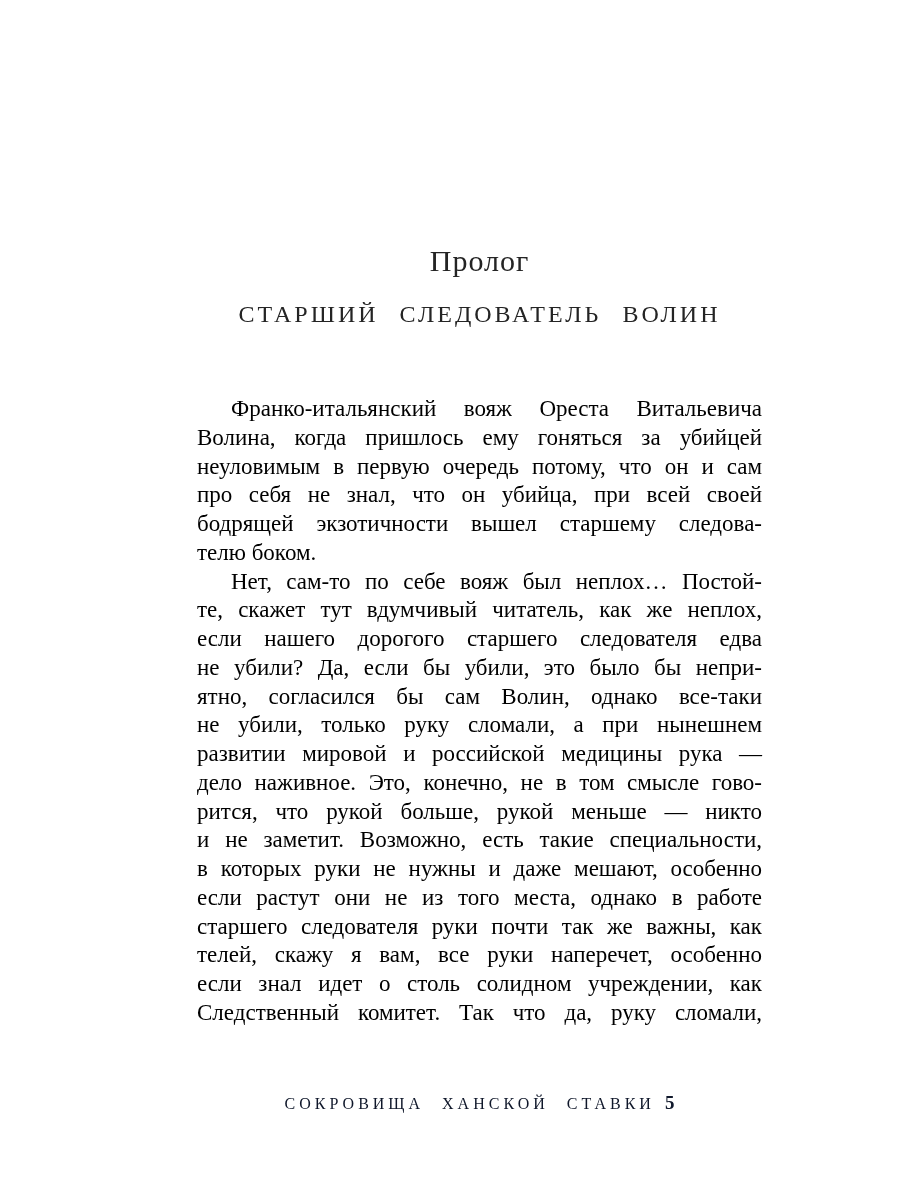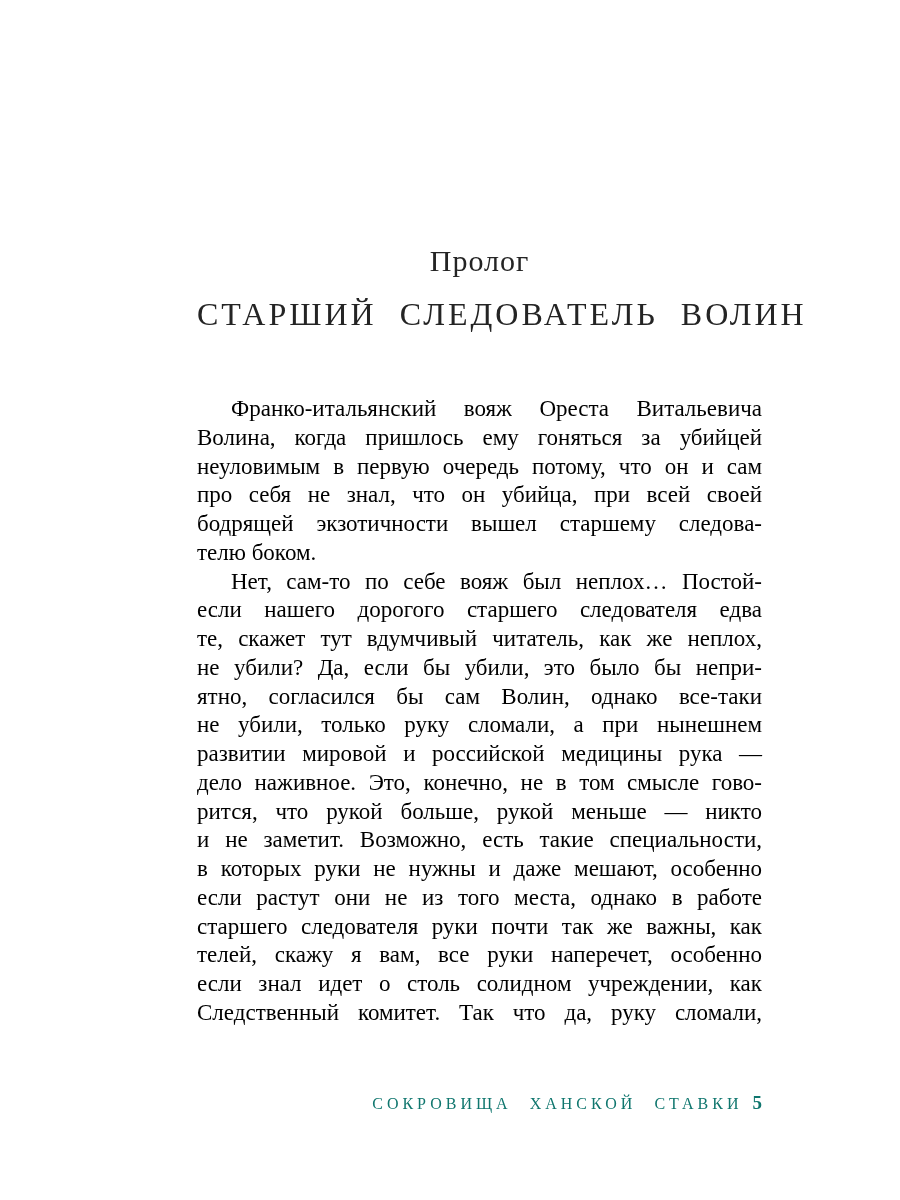--- a/index.html
+++ b/index.html
@@ -30,21 +30,21 @@
     letter-spacing: 1px;
     text-align: center;
     color: #242424;
   }
   .section {
     position: absolute;
     top: 297px;
     left: 183px;
     width: 565px;
     margin: 0;
-    font-size: 32px;
+    font-size: 24px;
     line-height: 34px;
     font-weight: 400;
     letter-spacing: 3px;
     word-spacing: 12px;
     text-align: center;
     white-space: nowrap;
     color: #242424;
   }
   .body-text {
     position: absolute;
@@ -63,25 +63,25 @@
     text-align-last: left;
   }
   .para-line.indent {
     text-indent: 34px;
   }
   .footer {
     position: absolute;
     top: 1092px;
     left: 183px;
     width: 565px;
-    text-align: right;
+    text-align: center;
     font-size: 16px;
     letter-spacing: 4px;
     word-spacing: 10px;
-    color: #0f766e;
+    color: #0f172a;
   }
   .footer .pagenum {
     font-weight: 700;
     font-size: 19px;
     letter-spacing: 0;
     margin-left: 10px;
   }
 </style>
 </head>
 <body>
@@ -90,22 +90,22 @@
   <h1 class="chapter">Пролог</h1>
   <h2 class="section">СТАРШИЙ СЛЕДОВАТЕЛЬ ВОЛИН</h2>
   <div class="body-text" id="body-text">
       <div class="para-line indent">Франко-итальянский вояж Ореста Витальевича</div>
       <div class="para-line">Волина, когда пришлось ему гоняться за убийцей</div>
       <div class="para-line">неуловимым в первую очередь потому, что он и сам</div>
       <div class="para-line">про себя не знал, что он убийца, при всей своей</div>
       <div class="para-line">бодрящей экзотичности вышел старшему следова-</div>
       <div class="para-line flush">телю боком.</div>
       <div class="para-line indent">Нет, сам-то по себе вояж был неплох… Постой-</div>
+      <div class="para-line">те, скажет тут вдумчивый читатель, как же неплох,</div>
       <div class="para-line">если нашего дорогого старшего следователя едва</div>
-      <div class="para-line">те, скажет тут вдумчивый читатель, как же неплох,</div>
       <div class="para-line">не убили? Да, если бы убили, это было бы непри-</div>
       <div class="para-line">ятно, согласился бы сам Волин, однако все-таки</div>
       <div class="para-line">не убили, только руку сломали, а при нынешнем</div>
       <div class="para-line">развитии мировой и российской медицины рука —</div>
       <div class="para-line">дело наживное. Это, конечно, не в том смысле гово-</div>
       <div class="para-line">рится, что рукой больше, рукой меньше — никто</div>
       <div class="para-line">и не заметит. Возможно, есть такие специальности,</div>
       <div class="para-line">в которых руки не нужны и даже мешают, особенно</div>
       <div class="para-line">если растут они не из того места, однако в работе</div>
       <div class="para-line">старшего следователя руки почти так же важны, как</div>

